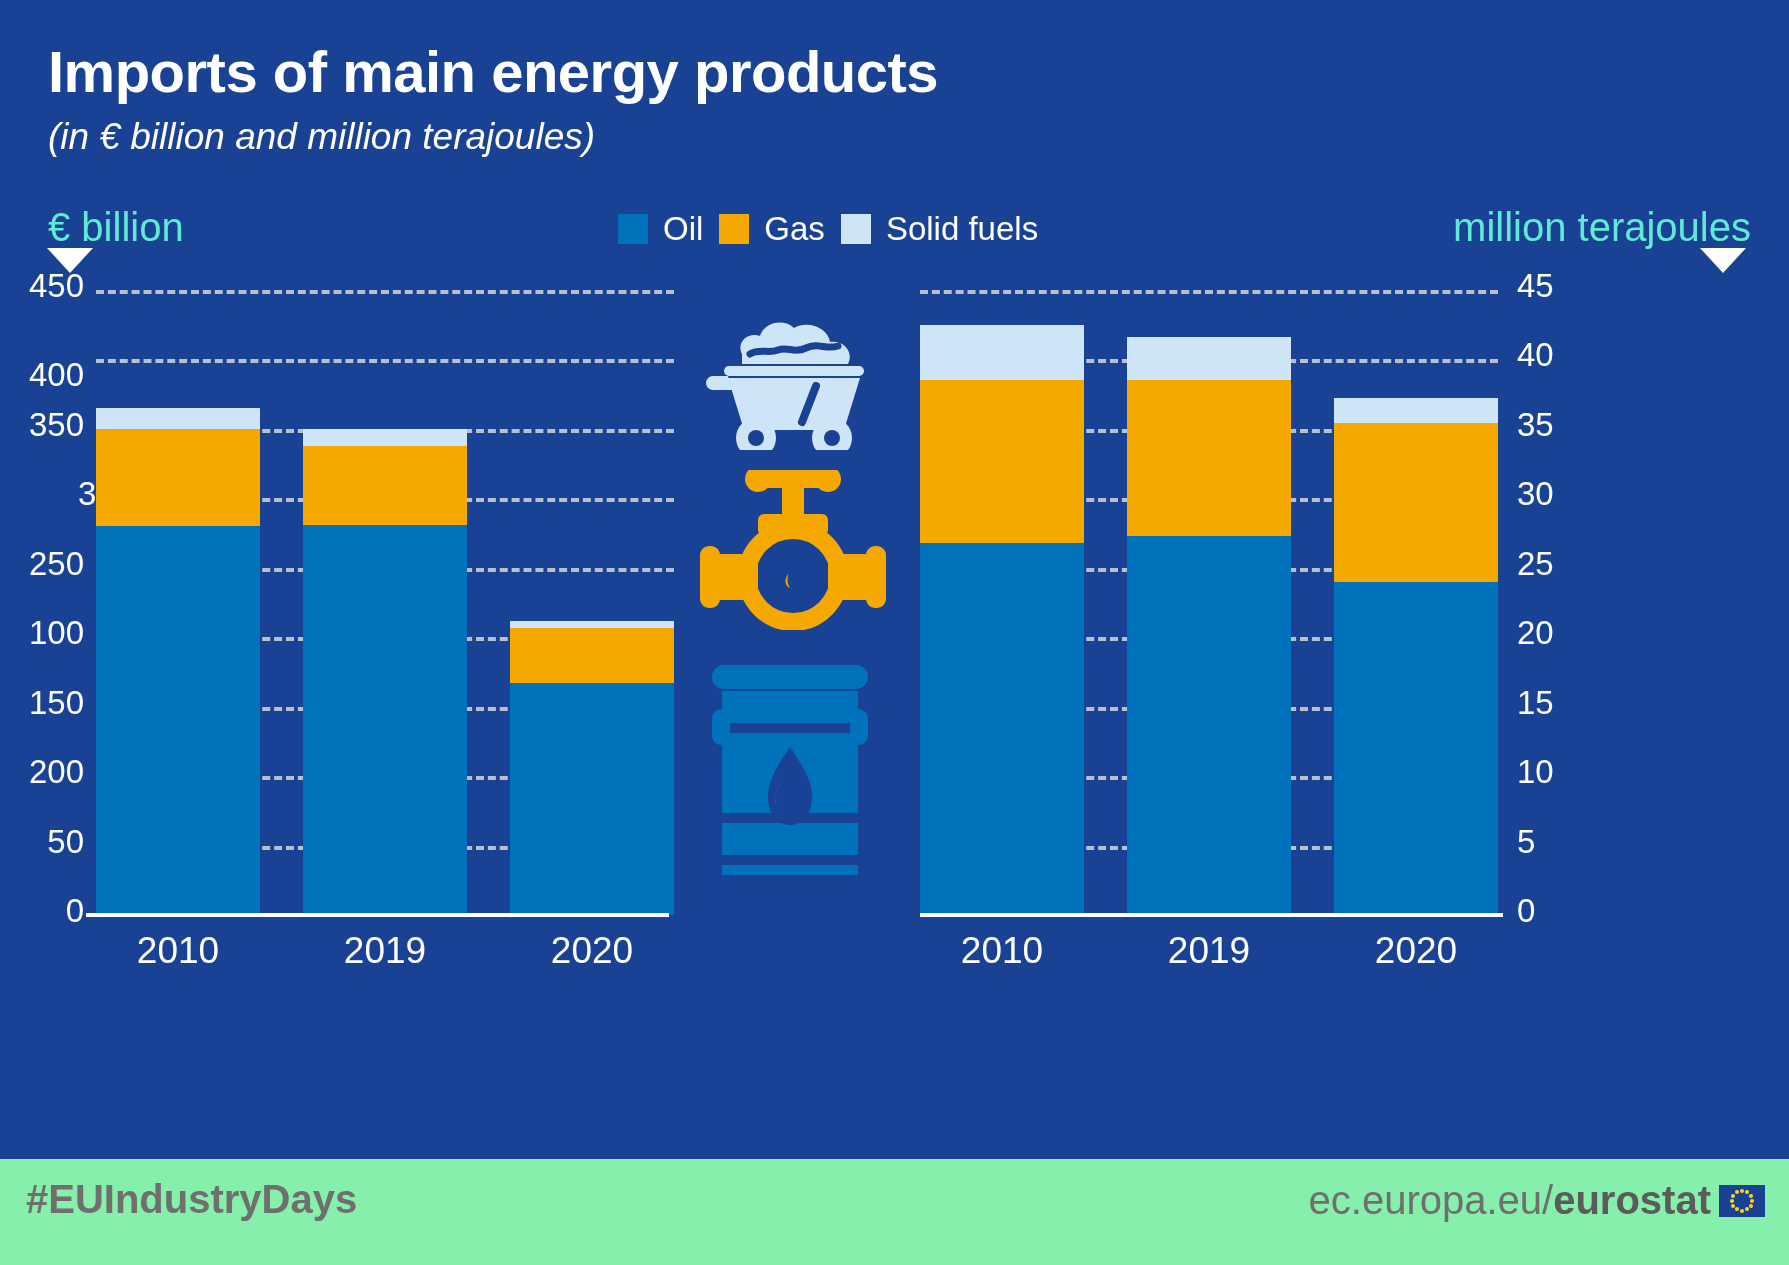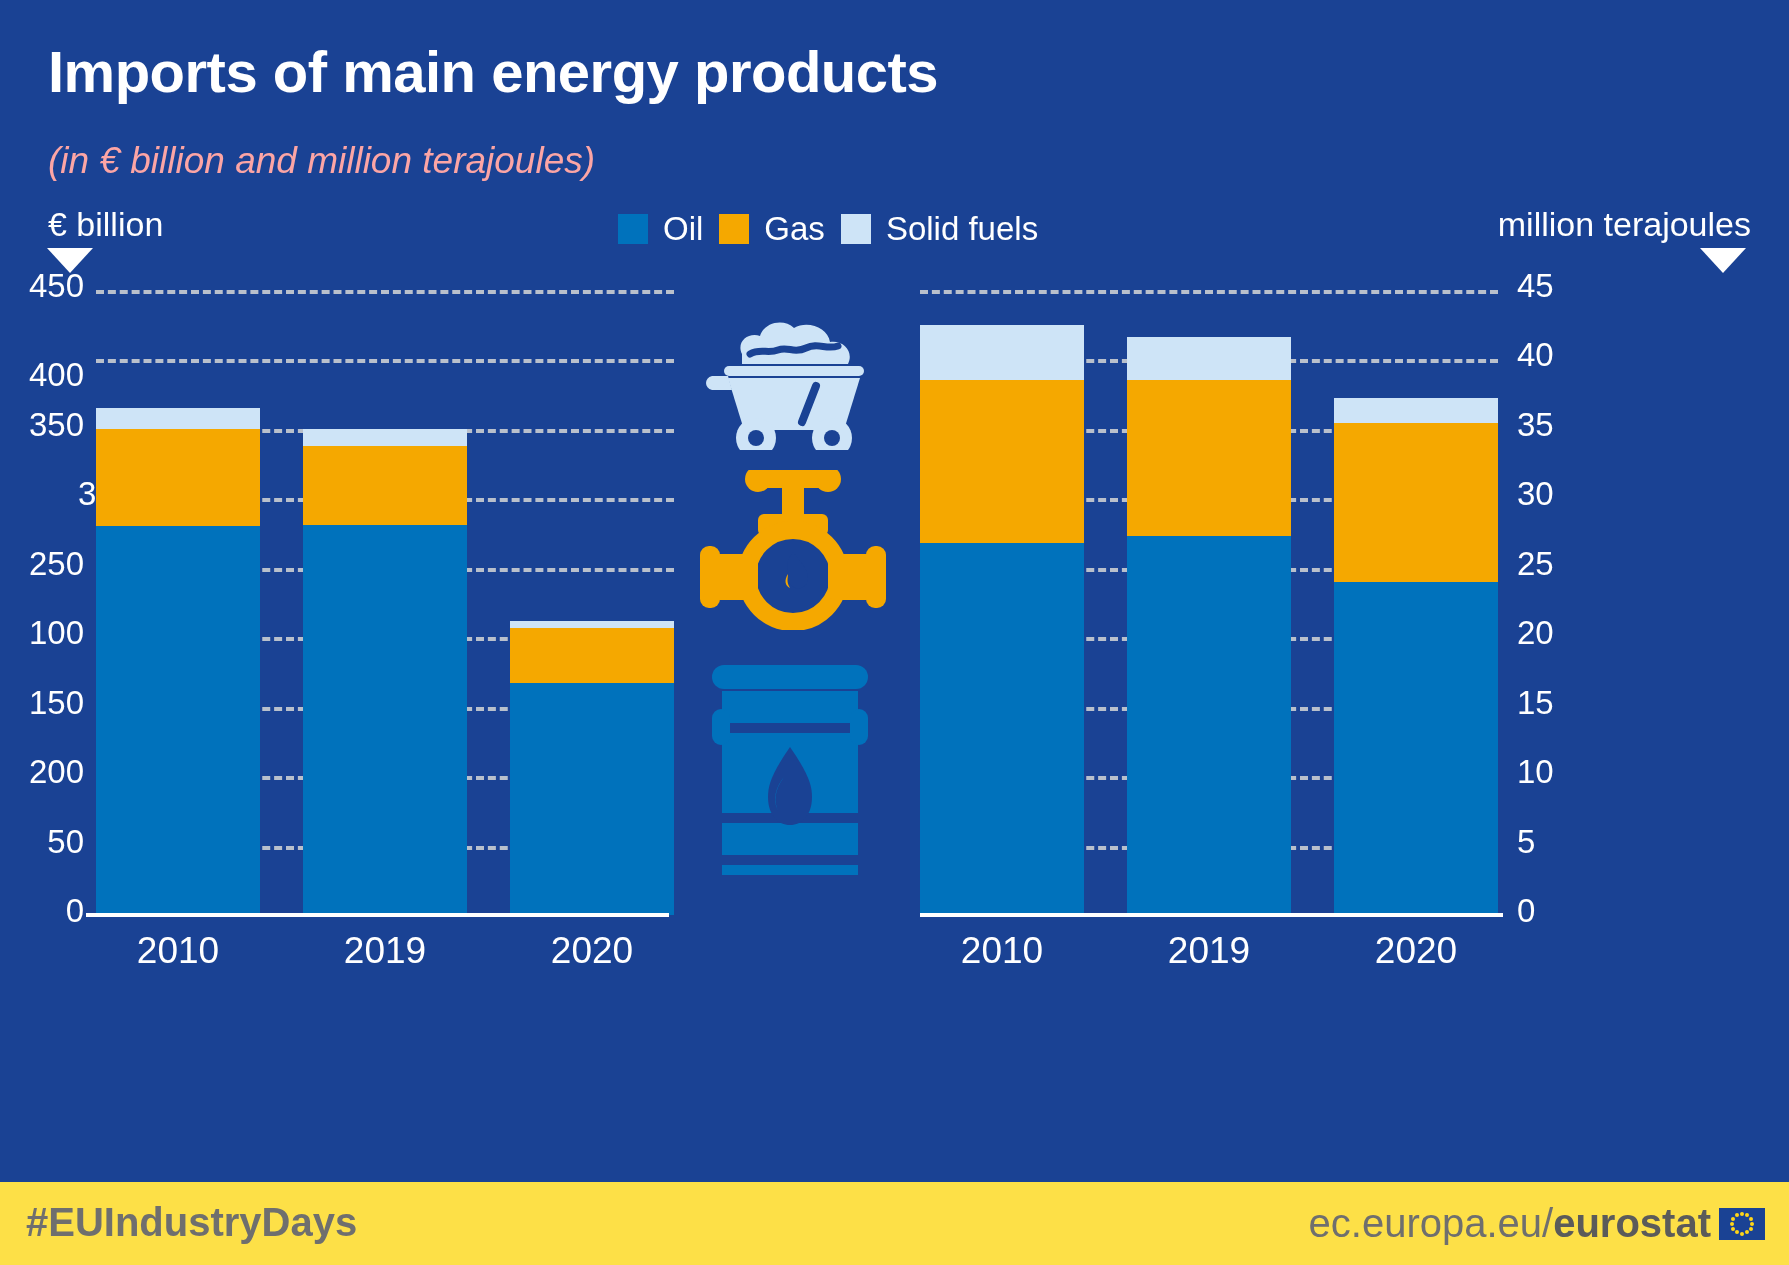--- a/index.html
+++ b/index.html
@@ -26,30 +26,29 @@
     color: #ffffff;
     letter-spacing: -0.5px;
     white-space: nowrap;
   }
   .subtitle {
     position: absolute;
     left: 48px;
     top: 116px;
     font-size: 37px;
     font-style: italic;
-    color: #fca5a5;
-    white-space: nowrap;
-    margin-top: 24px;
+    color: #ffffff;
+    white-space: nowrap;
   }
 
   
   .axis-cap {
     position: absolute;
-    font-size: 34px;
-    color: #ffffff;
+    font-size: 40px;
+    color: #5eead4;
     white-space: nowrap;
   }
   .axis-cap.left  { left: 48px;  top: 205px; }
   .axis-cap.right { right: 38px; top: 205px; }
 
   .tri {
     position: absolute;
     width: 0; height: 0;
     border-left: 23px solid transparent;
     border-right: 23px solid transparent;
@@ -148,22 +147,22 @@
   .ico { position: absolute; }
   .ico.coal   { left: 8px;  top: 0px; }
   .ico.gas    { left: 10px; top: 190px; }
   .ico.oil    { left: 22px; top: 385px; }
 
   
   .footer {
     position: absolute;
     left: 0; bottom: 0;
     width: 1789px;
-    height: 83px;
-    background: #fde047;
+    height: 106px;
+    background: #86efac;
   }
   .hashtag {
     position: absolute;
     left: 26px; top: 18px;
     font-size: 40px;
     font-weight: bold;
     color: #6f6f6e;
     white-space: nowrap;
   }
   .brand {

